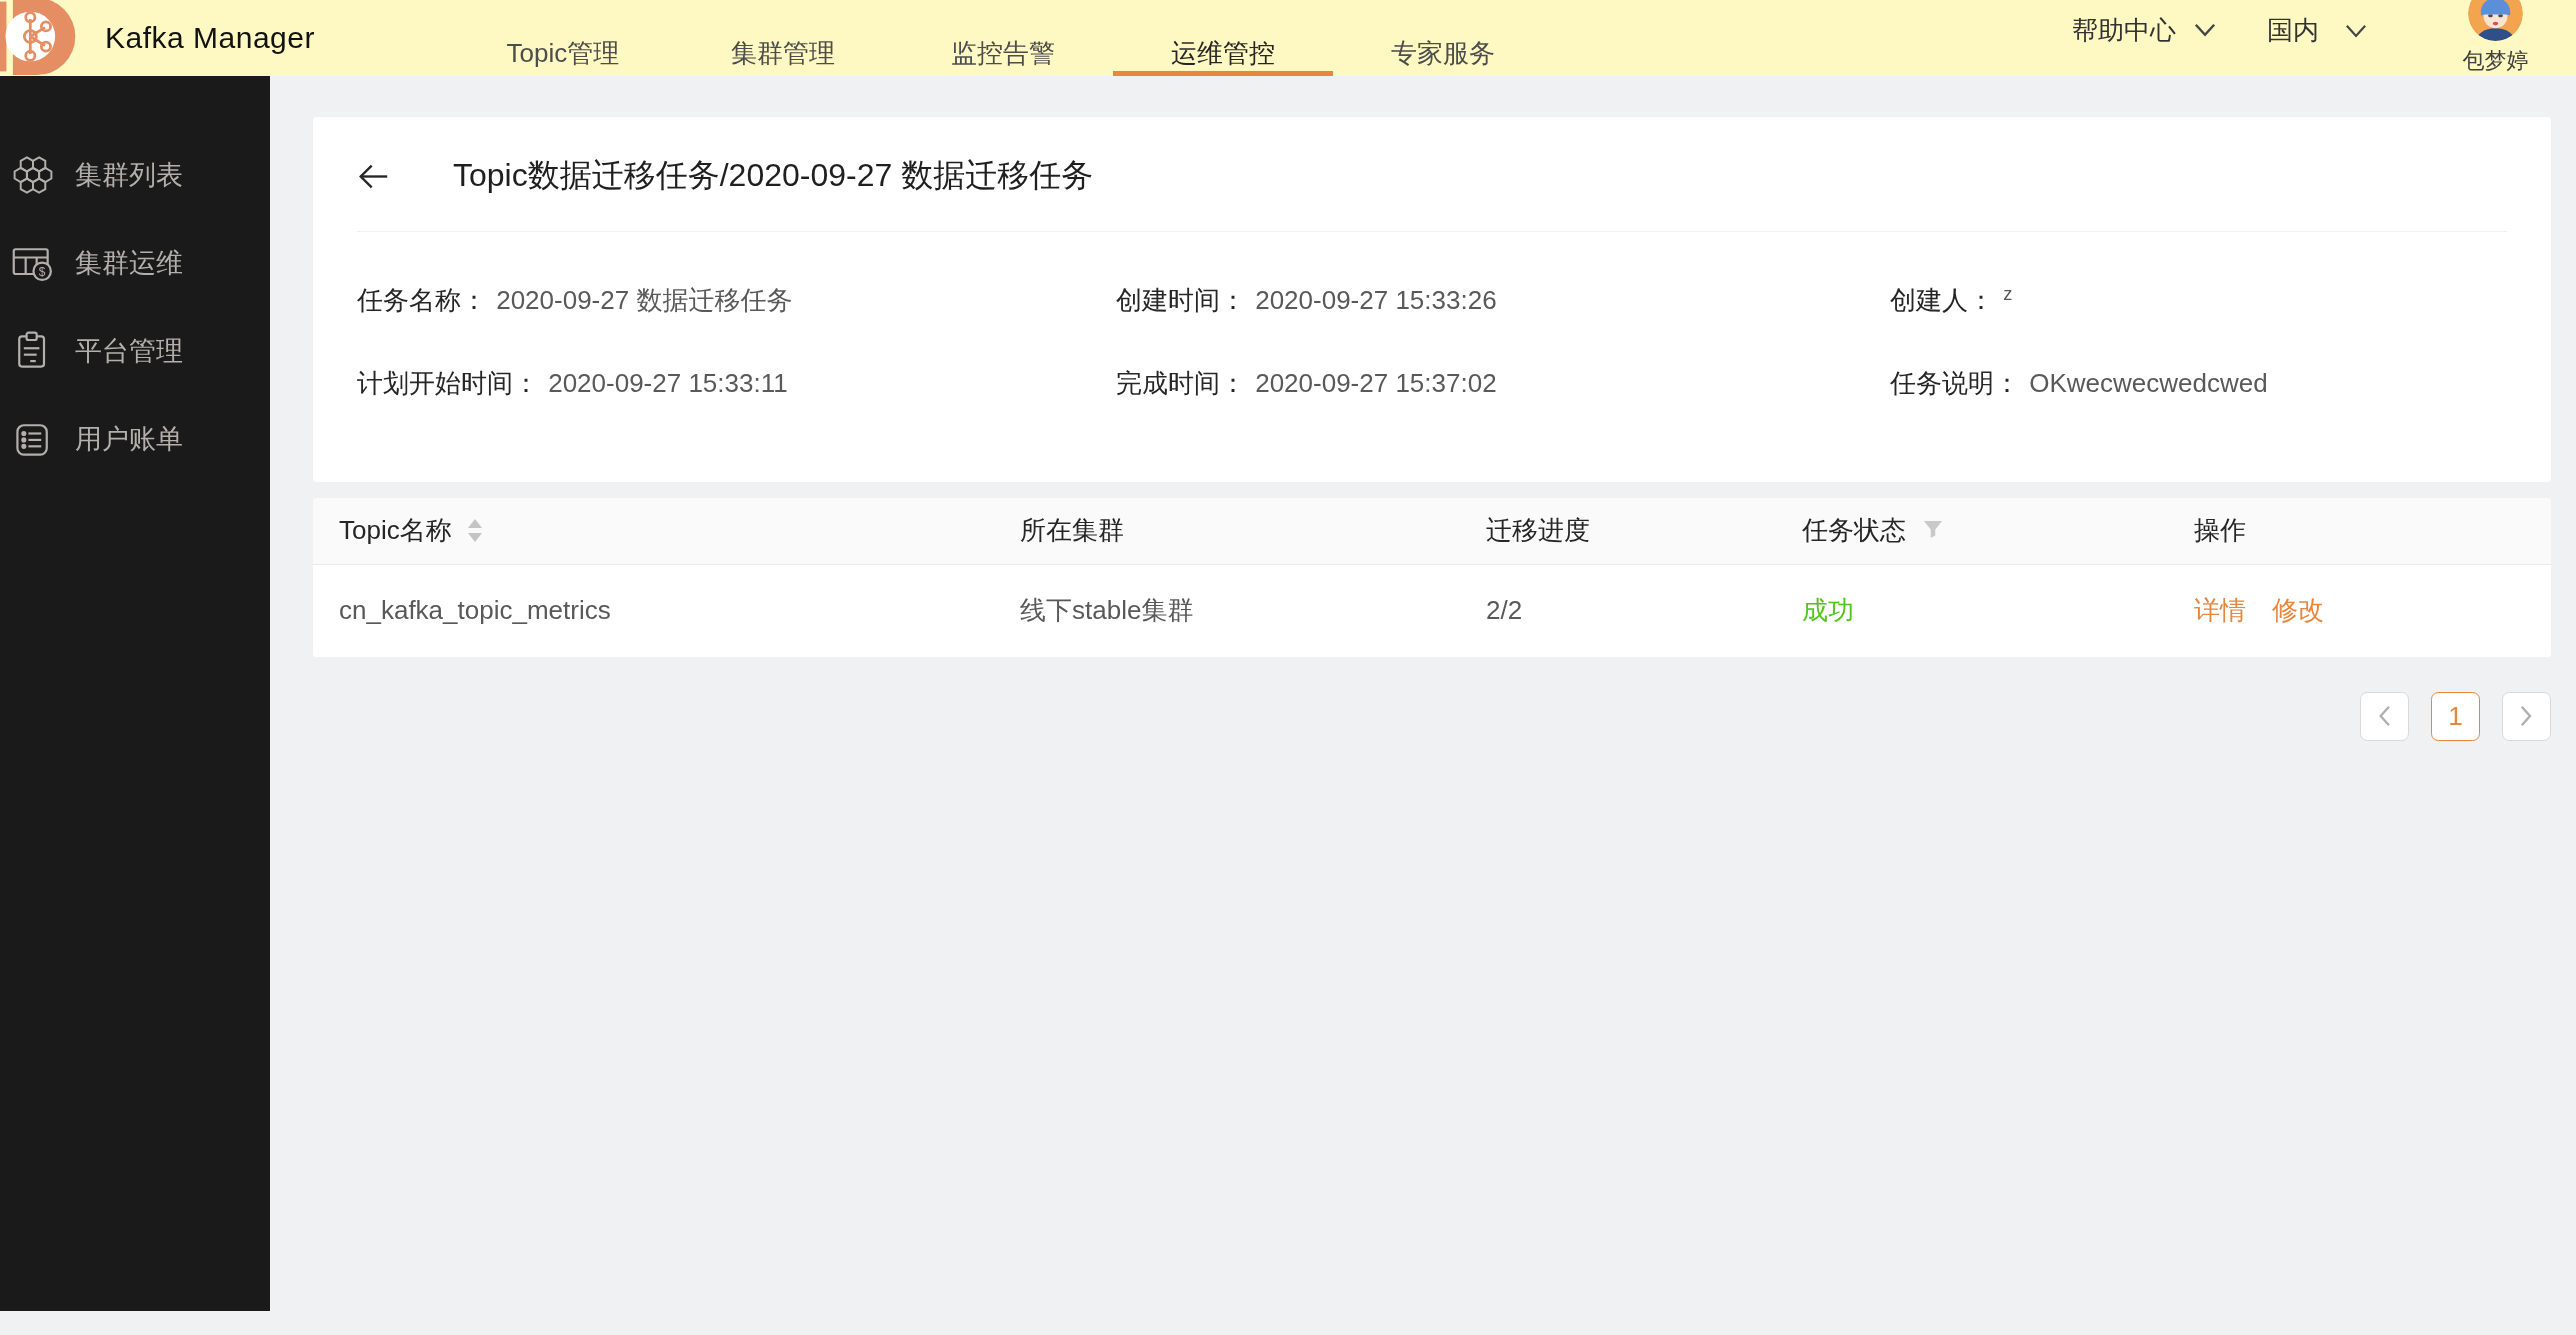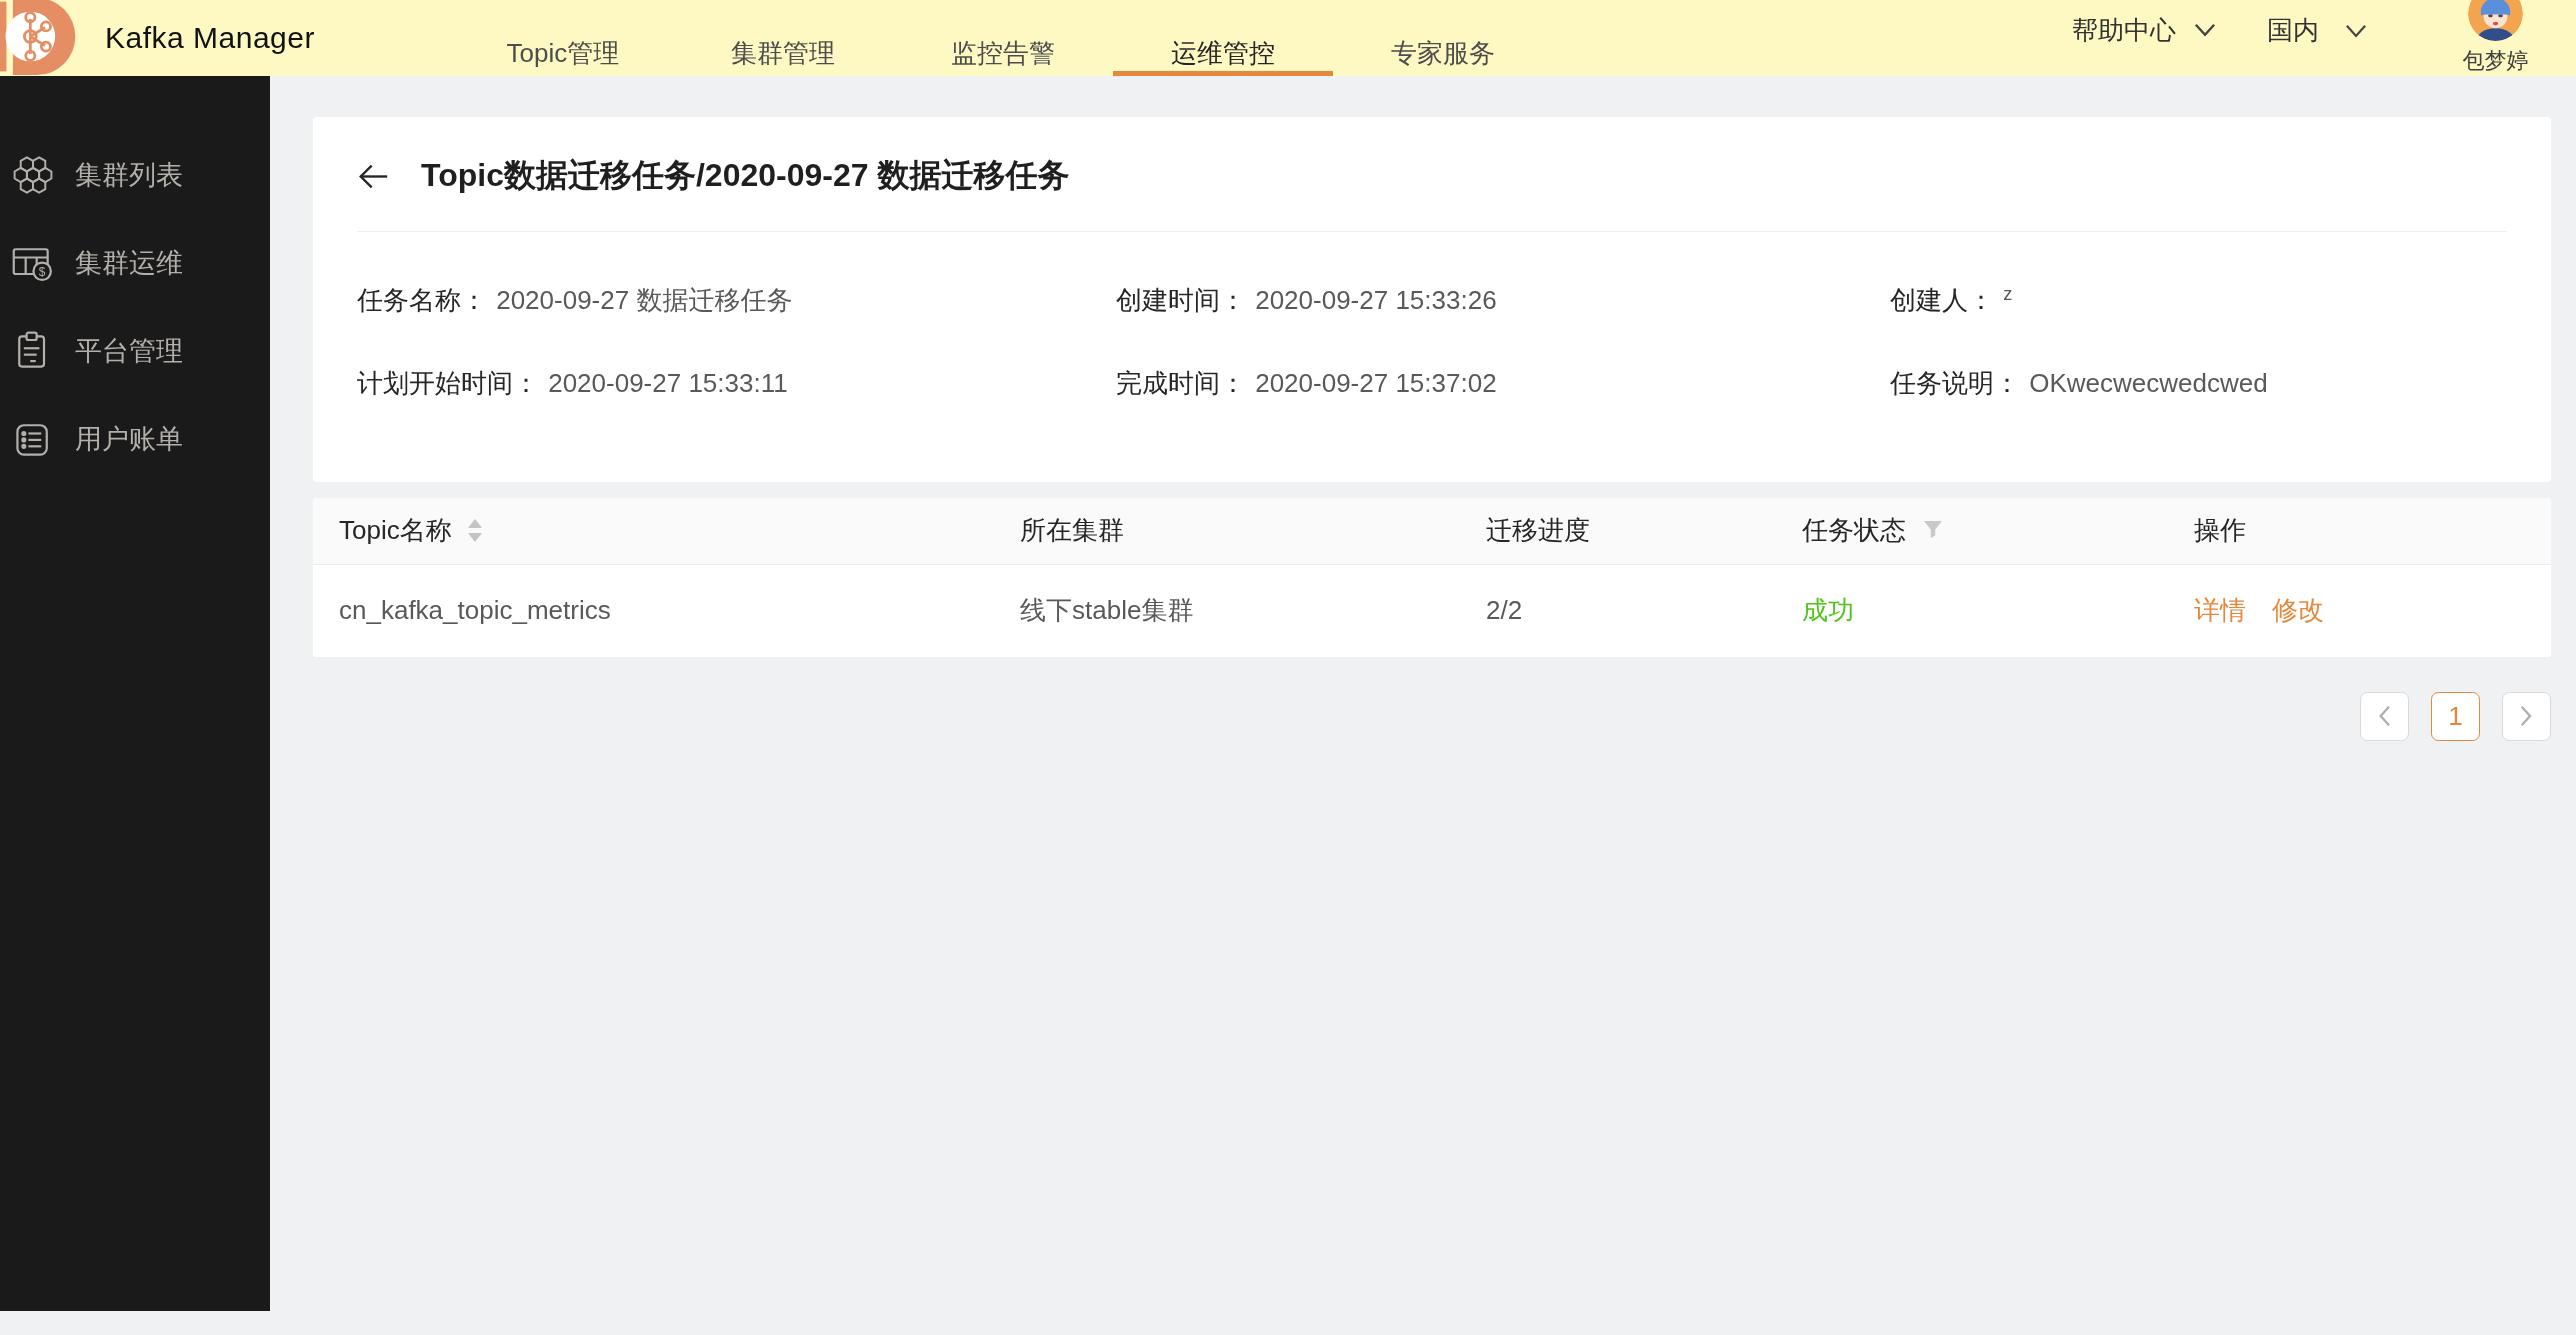--- a/index.html
+++ b/index.html
@@ -34,21 +34,21 @@
   
   .page-body{display:flex;height:1235px;}
   .sidebar{width:270px;background:var(--sidebar-bg);padding-top:55px;flex:0 0 auto;}
   .side-item{height:88px;display:flex;align-items:center;padding-left:11px;gap:20px;color:var(--sidebar-text);font-size:27px;cursor:pointer;}
   .side-item .sicon{width:44px;height:44px;display:flex;align-items:center;justify-content:center;}
   .main{flex:1;padding:41px 25px 0 43px;}
   .card{background:#fff;border-radius:3.7px;}
   
   .card-head{display:flex;align-items:center;gap:31px;padding:37px 44px 33px;}
   .back-btn{width:33px;height:33px;display:flex;align-items:center;justify-content:center;cursor:pointer;}
-  .page-title{font-size:32px;font-weight:700;color:#1f1f1f;}
+  .page-title{font-size:32px;font-weight:400;color:#1f1f1f;margin-left:32px;}
   .divider{border-top:1.8px solid #efefef;margin:0 44px;}
   .fields{display:grid;grid-template-columns:711px 726px 1fr;row-gap:37px;padding:51px 44px 81px;font-size:26px;gap:48px;}
   .field{white-space:nowrap;}
   .field .flabel{color:#262626;margin-right:9.2px;}
   .field .fvalue{color:#595959;}
   .fvalue.tiny{font-size:18.3px;vertical-align:top;}
   
   .table-card{margin-top:15.6px;overflow:hidden;}
   .thead,.trow{display:grid;grid-template-columns:681px 466px 316px 392px 1fr;align-items:center;font-size:26px;}
   .thead{height:67px;background:#fafafa;border-bottom:1.8px solid #ebebeb;color:#262626;font-weight:500;}

